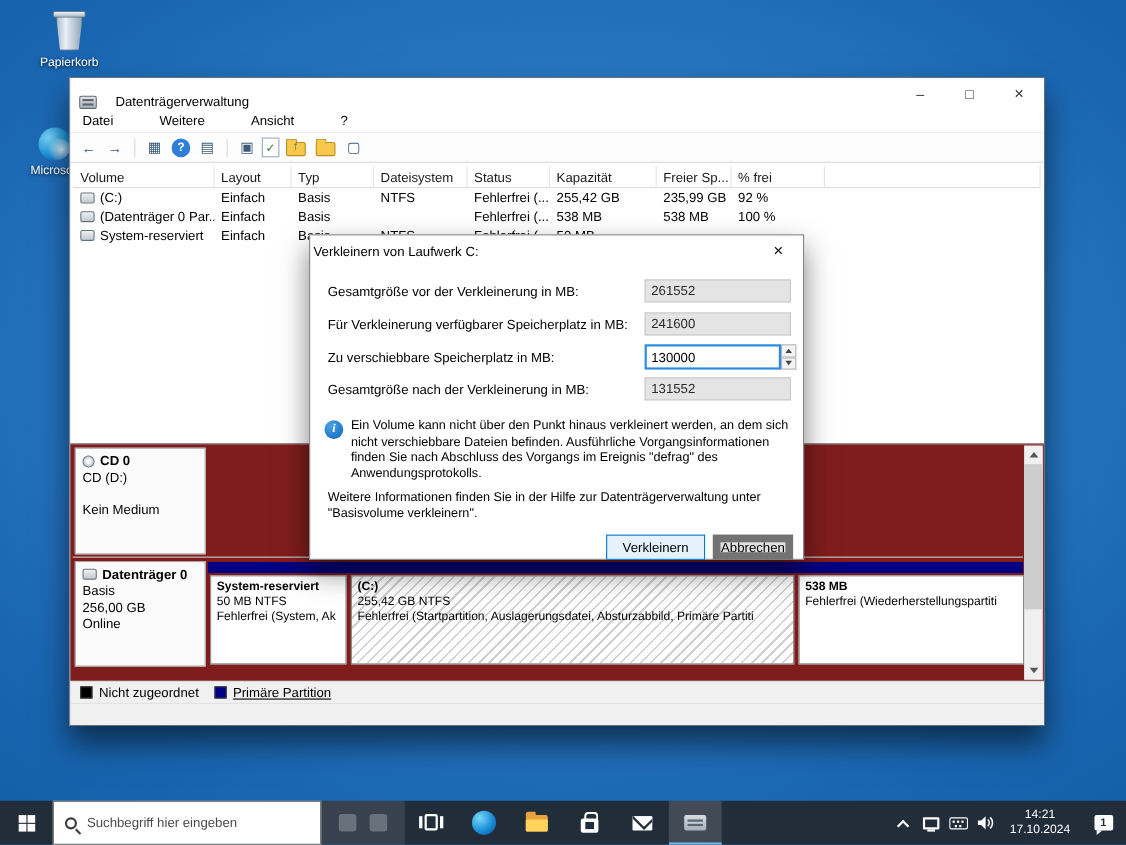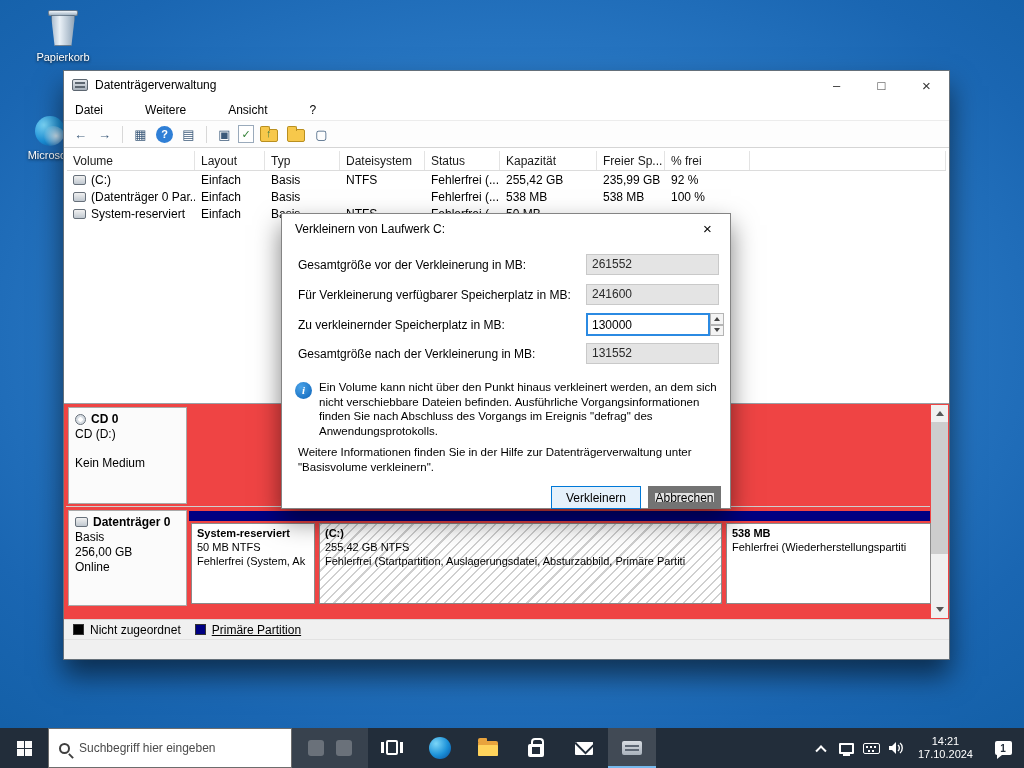--- a/index.html
+++ b/index.html
@@ -22,21 +22,21 @@
     background:linear-gradient(#f0f5fa,#a4b6c6); border:1px solid rgba(60,80,100,.65); border-radius:2px; }
   #icon-edge { left:18px; top:116px; width:64px; }
   .edge-ball { width:30px; height:30px; margin:0 auto 3px; border-radius:50%; position:relative; overflow:hidden;
     background:radial-gradient(circle at 30% 30%, #7bd6f8, #1b90d8 55%, #0b57a4 92%); }
   .edge-ball::after { content:""; position:absolute; left:5px; top:10px; width:26px; height:26px; border-radius:50%;
     background:radial-gradient(circle at 62% 38%, rgba(255,255,255,.8), rgba(255,255,255,0) 55%); }
 
   
   .win { position:absolute; left:63px; top:70px; width:887px; height:590px; background:#fff;
     border:1px solid #65707a; box-shadow:0 16px 26px rgba(0,0,0,.55); z-index:10; font-size:12px; color:#000; }
-  .titlebar { height:28px; display:flex; align-items:center; background:#fff; }
+  .titlebar { height:28px; display:flex; align-items:flex-end; background:#fff;gap:10px; }
   .app-ico { width:16px; height:12px; margin-left:8px; background:linear-gradient(#e2e6eb,#a8b1bb);
     border:1px solid #5c6670; border-radius:2px; position:relative; }
   .app-ico::after { content:""; position:absolute; left:2px; top:2px; right:2px; height:2px; background:#5c6670;
     box-shadow:0 4px 0 #5c6670; }
   .title-text { margin-left:7px; font-size:12px; }
   .cap-btns { margin-left:auto; display:flex; height:100%; }
   .cap-btn { width:45px; display:flex; align-items:center; justify-content:center; color:#333; font-size:13px; }
   .cap-close { font-size:15px; }
 
   .menubar { height:21px; display:flex; align-items:center; background:#fff;gap:24px; }
@@ -64,21 +64,21 @@
   .vhead { display:flex; height:20px; border-bottom:1px solid #dcdcdc; align-items:center; color:#191919; }
   .vhead .c { border-right:1px solid #e3e3e3; height:100%; display:flex; align-items:center; padding-left:6px; }
   .vrow { display:flex; height:17px; align-items:center; }
   .vrow .c { padding-left:6px; white-space:nowrap; overflow:hidden; }
   .c0{width:128px}.c1{width:70px}.c2{width:75px}.c3{width:85px}.c4{width:75px}
   .c5{width:97px}.c6{width:68px}.c7{width:85px}.cf{flex:1}
   .vol-ico { display:inline-block; width:13px; height:10px; background:linear-gradient(#f1f1f1,#c0c8d0);
     border:1px solid #67707a; border-radius:2px; margin-right:5px; vertical-align:-1px; }
 
   
-  .bottompane { position:absolute; left:0; top:332px; width:100%; height:216px; background:#ef4444;
+  .bottompane { position:absolute; left:0; top:332px; width:100%; height:216px; background:#7f1d1d;
     border-top:1px solid #9aa0a6; }
   .gr-row { position:absolute; left:2px; right:19px; display:flex; }
   .row-cd { top:1px; height:102px; border-bottom:1px solid #cfcfcf; }
   .row-disk { top:104px; height:100px; }
   .gr-left { width:119px; border:1px solid #a9a9a9; margin:2px; padding:4px 6px; font-size:12px;
     background:#fbfbfb; line-height:15px; }
   .nm { font-weight:bold; }
   .gap-top { margin-top:14px; }
   .gr-area { flex:1; position:relative; margin:2px 0; }
   .band { position:absolute; left:0; right:0; top:1px; height:10px; background:#000082; }
@@ -107,21 +107,21 @@
   .lg-item { display:flex; align-items:center; }
   .lg1 { margin-left:9px; } .lg2 { margin-left:14px;text-decoration:underline; }
   .lg-sq { width:11px; height:11px; border:1px solid #333; margin-right:6px; }
   .sq-black { background:#000; } .sq-navy { background:#000082; }
   .statusstrip { position:absolute; left:0; top:568px; width:100%; height:20px; background:#f0f0f0;
     border-top:1px solid #e2e2e2; }
 
   
   .dlg { position:absolute; left:281px; top:213px; width:450px; height:296px; background:#fff;
     border:1px solid #848484; box-shadow:0 12px 24px rgba(0,0,0,.5); z-index:20; font-size:12px; color:#000; }
-  .dlg-title { height:30px; line-height:30px; padding-left:13px; }
+  .dlg-title { height:30px; line-height:30px; padding-left:3px; }
   .dlg-close { position:absolute; right:0; top:0; width:45px; height:29px; text-align:center; line-height:29px; font-size:15px; }
   .dlg-label { position:absolute; left:16px; }
   .fl1{top:44px}.fl2{top:74px}.fl3{top:104px}.fl4{top:133px}
   .dlg-field { position:absolute; left:304px; width:133px; height:21px; background:#e4e4e4;
     border:1px solid #c9c9c9; line-height:19px; padding-left:5px; color:#2a2a2a; }
   .fv1{top:40px}.fv2{top:70px}.fv4{top:129px}
   .dlg-input { position:absolute; left:304px; top:99px; width:124px; height:23px; border:2px solid #2b8ae2;
     padding-left:4px; font-size:12px; font-family:inherit; outline:none; }
   .spin { position:absolute; left:428px; top:99px; width:14px; height:23px; }
   .spin > div { height:11.5px; background:#f4f4f4; border:1px solid #b5b5b5;
@@ -352,21 +352,21 @@
 <div class="dlg">
   <div class="dlg-title">Verkleinern von Laufwerk C:</div>
   <div class="dlg-close">×</div>
 
   <div class="dlg-label fl1">Gesamtgröße vor der Verkleinerung in MB:</div>
   <div class="dlg-field fv1">261552</div>
 
   <div class="dlg-label fl2">Für Verkleinerung verfügbarer Speicherplatz in MB:</div>
   <div class="dlg-field fv2">241600</div>
 
-  <div class="dlg-label fl3">Zu verkleinernder Speicherplatz in MB:</div>
+  <div class="dlg-label fl3">Zu verschiebbare Speicherplatz in MB:</div>
   <input class="dlg-input" value="130000" style="">
   <div class="spin">
     <div>
         <div class="t-up"></div>
       </div>
     <div>
         <div class="t-dn"></div>
       </div>
   </div>
 

